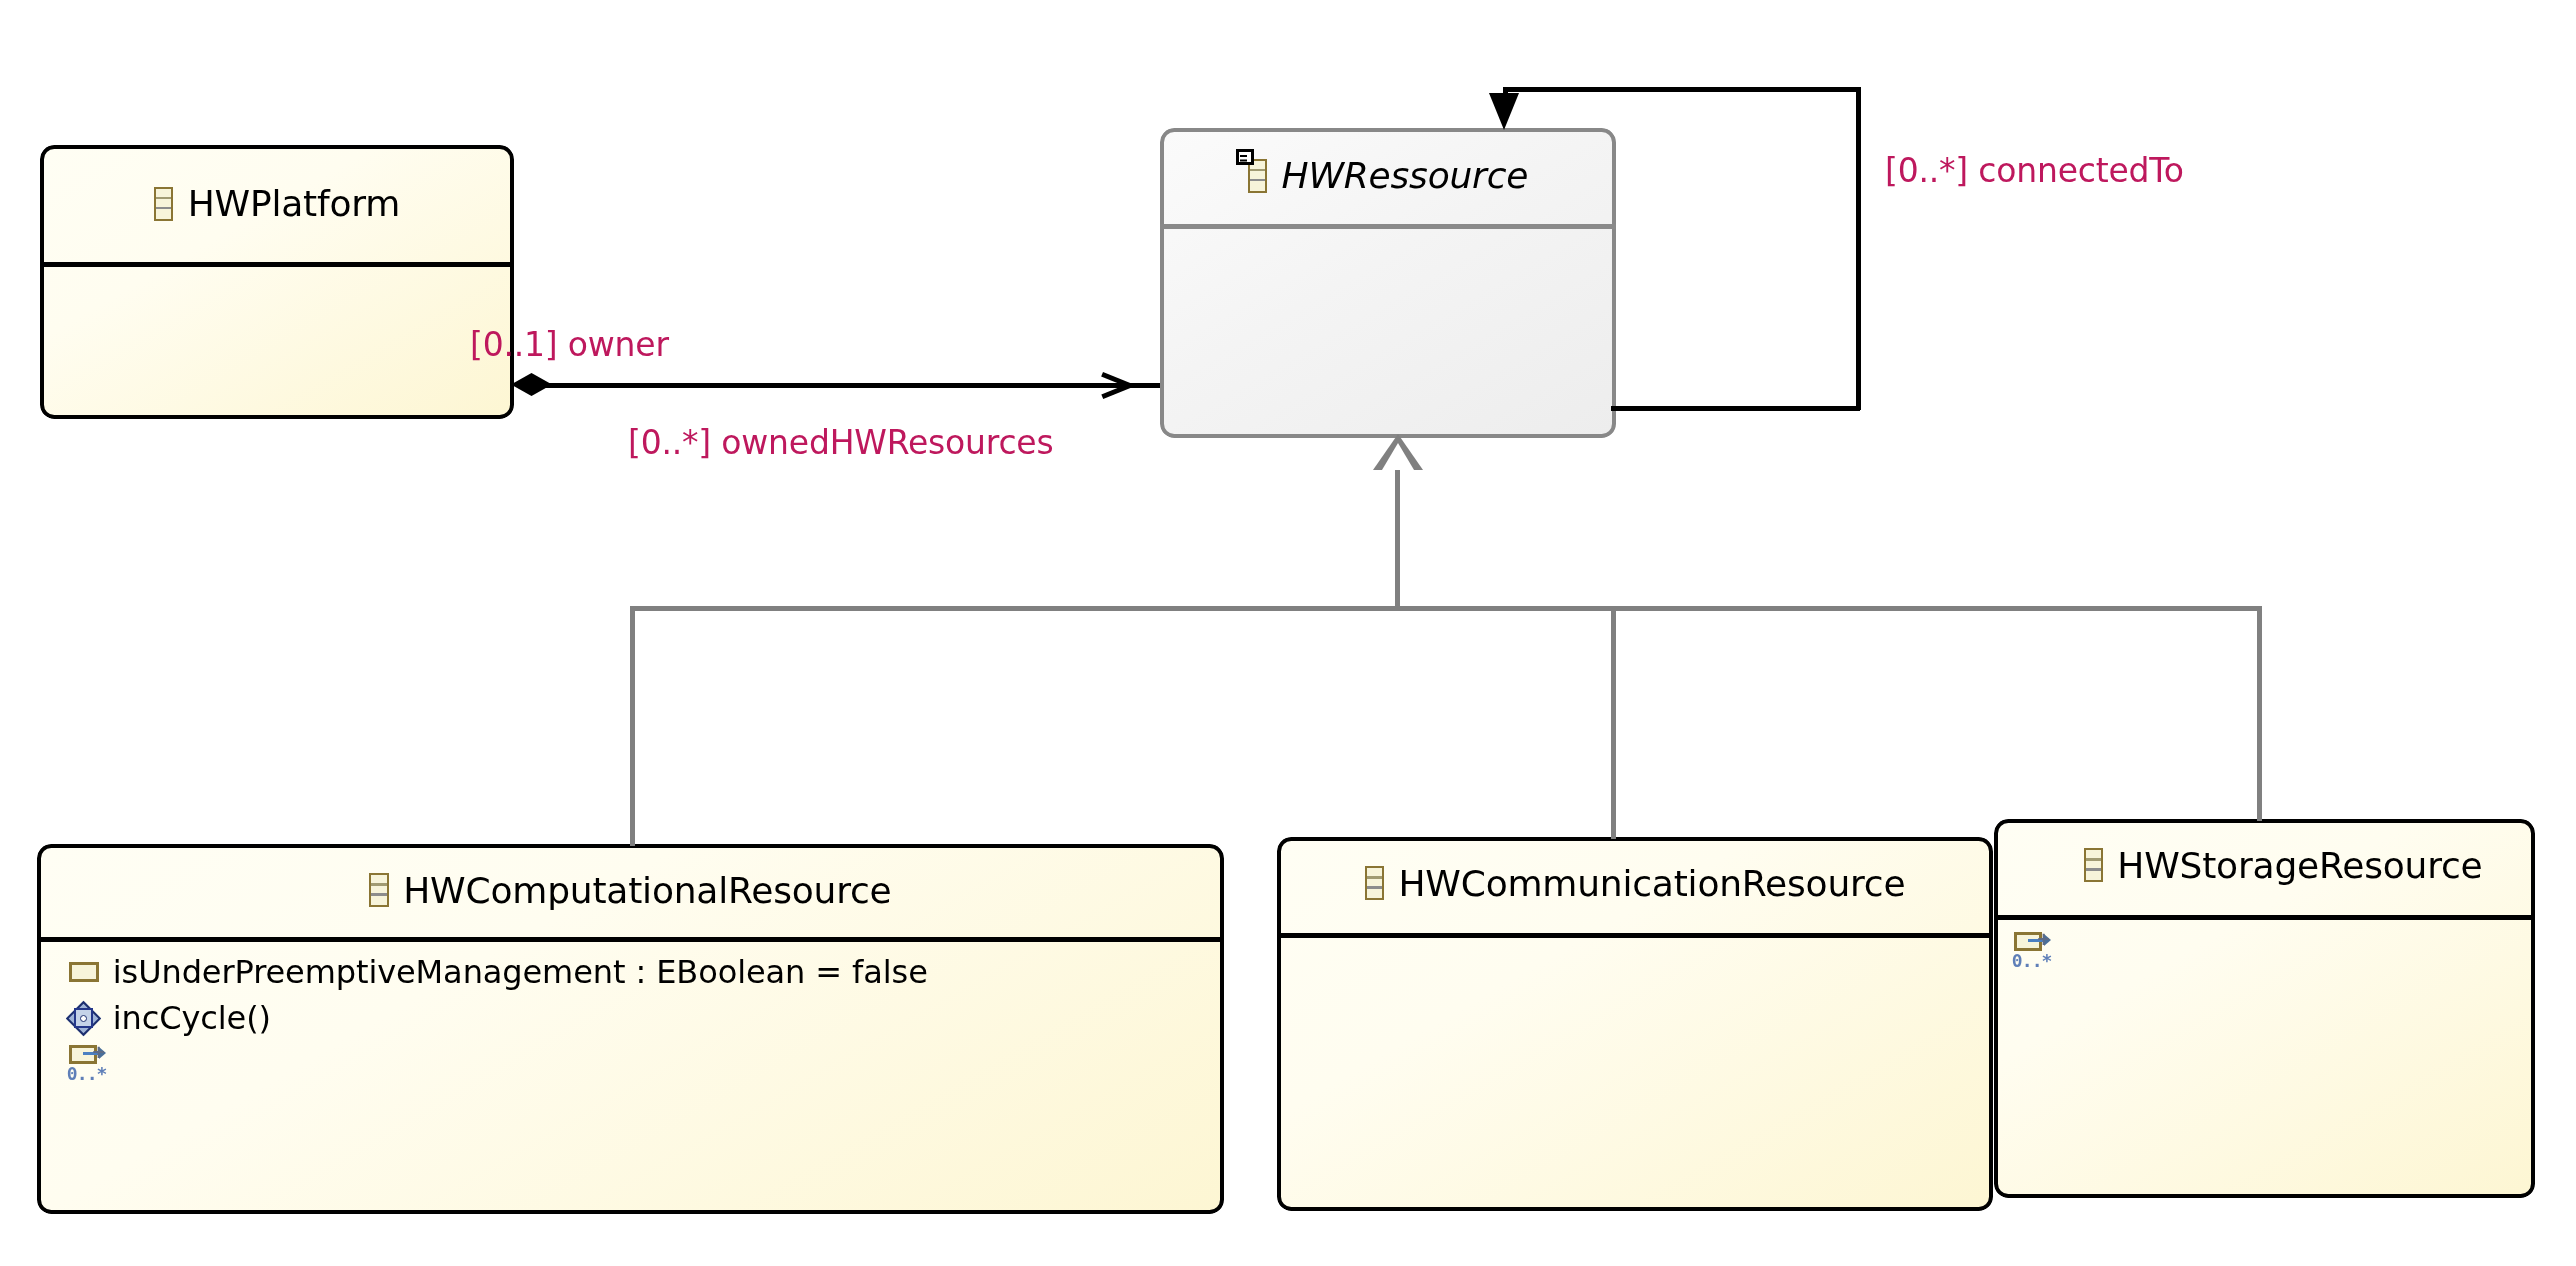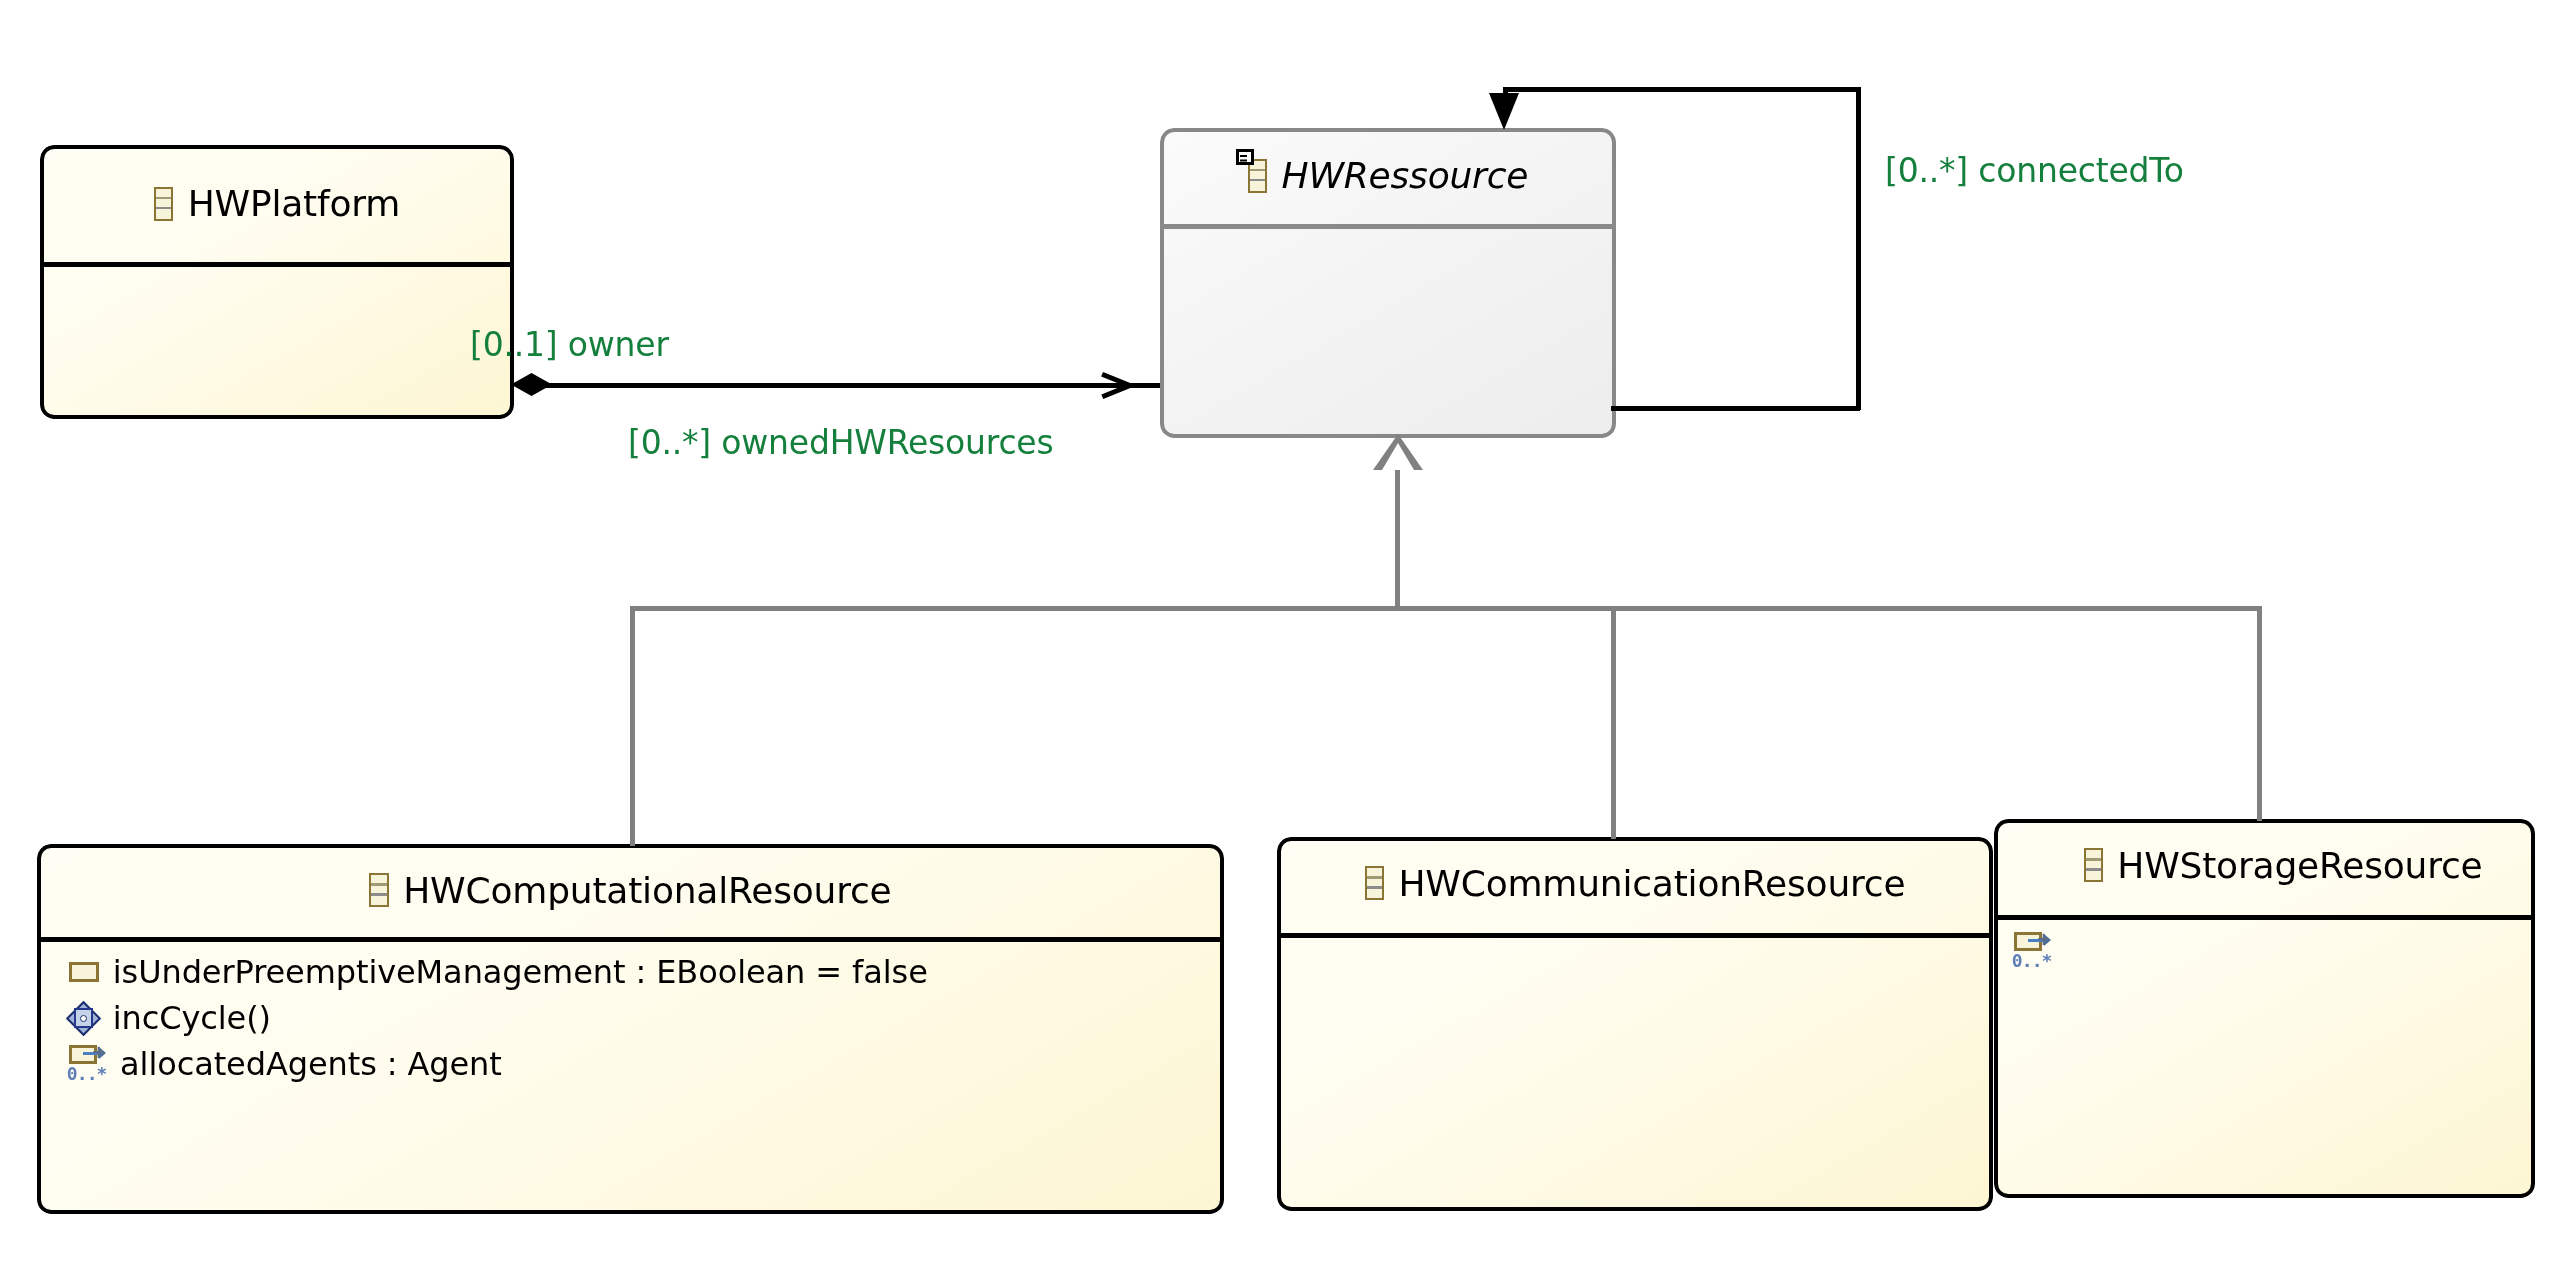--- a/index.html
+++ b/index.html
@@ -218,21 +218,21 @@
     font-family: "DejaVu Sans Mono", monospace;
   }
 
   
   .edge-line { position: absolute; background: #000000; z-index: 2; }
   .edge-line.gray { background: #808080; }
 
   .edge-label {
     position: absolute;
     font-size: 33px;
-    color: #15803d;
+    color: #be185d;
     white-space: nowrap;
     z-index: 6;
     letter-spacing: -0.2px;
   }
 
   
   .diamond {
     position: absolute;
     width: 41px; height: 23px;
     background: #000000;
@@ -353,21 +353,20 @@
         </span>
         <span class="feature-label">incCycle()</span>
       </div>
       <div class="feature-row">
         <span class="icon-reference">
           <span class="rect"></span>
             <span class="arrow"></span>
             <span class="plus">+</span>
           <span class="mult">0..*</span>
         </span>
-        <span class="feature-label">allocatedAgents : Agent</span>
       </div>
     </div>
   </div>
 
   <div class="uml-class concrete" style="left:1277px; top:837px; width:716px; height:374px;">
     <div class="shadow"></div>
     <div class="frame"></div>
     <div class="divider" style="top:96px;"></div>
     <div class="class-header" style="top:19.6px; height:53px;">
       <span class="icon-class"></span>

